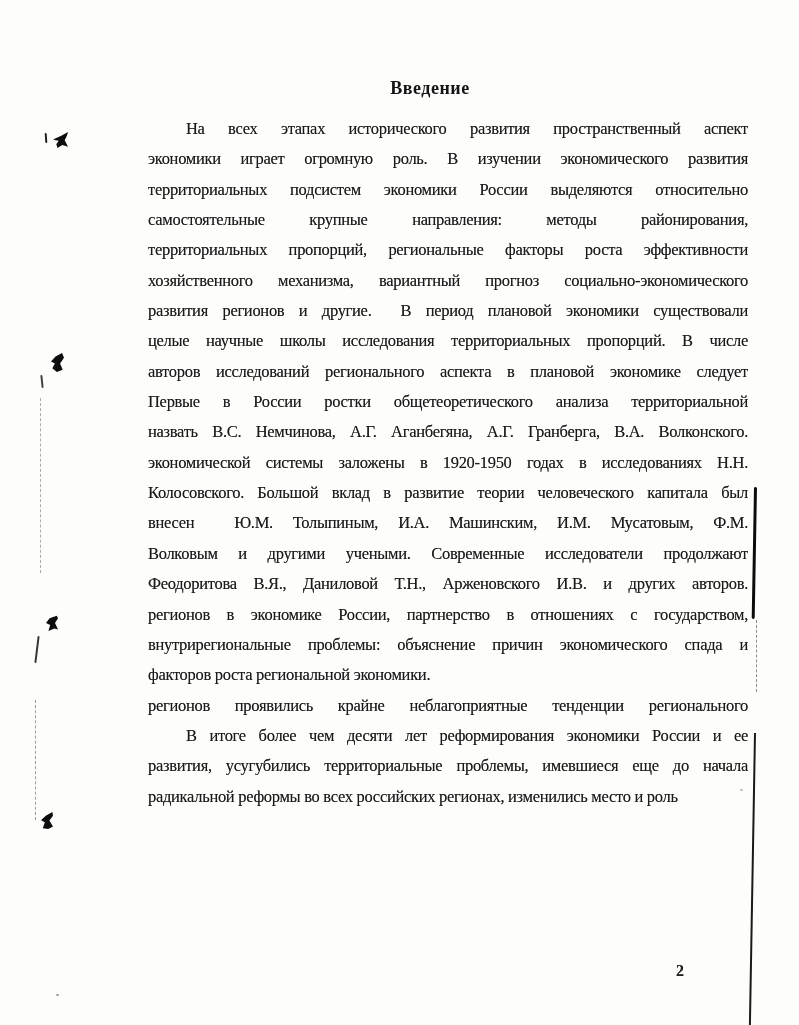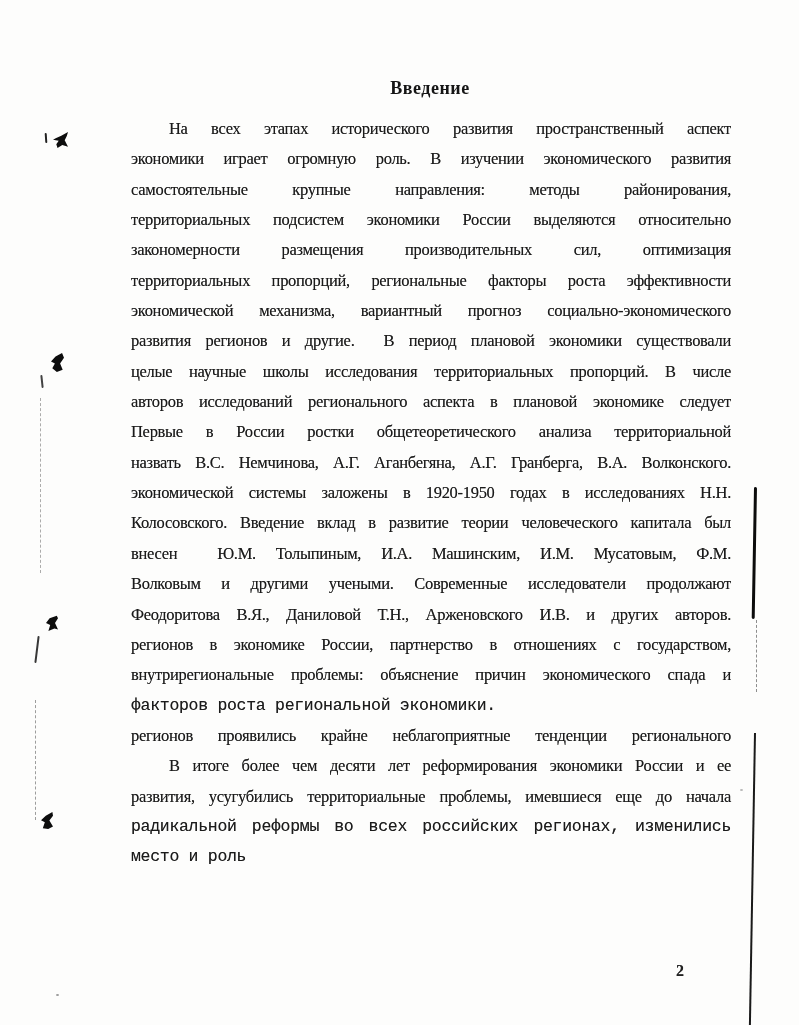--- a/index.html
+++ b/index.html
@@ -20,38 +20,38 @@
     width: 600px;
     margin: 0;
     text-align: center;
     font-size: 18px;
     font-weight: 700;
     letter-spacing: 0.5px;
     color: #151515;
   }
   .doc-body {
     position: absolute;
-    left: 131px;
+    left: 148px;
     top: 114px;
     width: 600px;
   }
   .para { margin: 0; }
   .line {
     height: 30.35px;
     line-height: 30.35px;
     font-size: 16.5px;
     letter-spacing: -0.3px;
     text-align: justify;
     text-align-last: justify;
     white-space: normal;
     overflow: visible;
     text-shadow: 0 0 0.5px rgba(20,20,20,0.55);
   }
   .line.indent { text-indent: 38px; }
-  .line.last { text-align-last: left; font-family: Liberation Mono, monospace; }
+  .line.last { text-align-last: left; }
   .pagenum {
     position: absolute;
     left: 676px;
     top: 962px;
     font-size: 16px;
     font-weight: 700;
     color: #222;
     text-shadow: 0 0 0.5px rgba(20,20,20,0.5);
   }
   
@@ -91,32 +91,31 @@
 <body>
 
 <div class="page">
 
   <h1 class="title">Введение</h1>
 
   <div class="doc-body">
       <div class="para">
         <div class="line indent">На всех этапах исторического развития пространственный аспект</div>
         <div class="line">экономики играет огромную роль. В изучении экономического развития</div>
+        <div class="line">территориальных подсистем экономики России выделяются относительно</div>
         <div class="line">самостоятельные крупные направления: методы районирования,</div>
-        <div class="line">территориальных подсистем экономики России выделяются относительно</div>
-        <div class="line">закономерности размещения производительных сил, оптимизация</div>
         <div class="line">территориальных пропорций, региональные факторы роста эффективности</div>
-        <div class="line">экономической механизма, вариантный прогноз социально-экономического</div>
+        <div class="line">хозяйственного механизма, вариантный прогноз социально-экономического</div>
         <div class="line">развития регионов и другие.&nbsp; В период плановой экономики существовали</div>
         <div class="line">целые научные школы исследования территориальных пропорций. В числе</div>
         <div class="line">авторов исследований регионального аспекта в плановой экономике следует</div>
         <div class="line">Первые в России ростки общетеоретического анализа территориальной</div>
         <div class="line">назвать В.С. Немчинова, А.Г. Аганбегяна, А.Г. Гранберга, В.А. Волконского.</div>
         <div class="line">экономической системы заложены в 1920-1950 годах в исследованиях Н.Н.</div>
-        <div class="line">Колосовского. Введение вклад в развитие теории человеческого капитала был</div>
+        <div class="line">Колосовского. Большой вклад в развитие теории человеческого капитала был</div>
         <div class="line">внесен&nbsp; Ю.М. Толыпиным, И.А. Машинским, И.М. Мусатовым, Ф.М.</div>
         <div class="line">Волковым и другими учеными. Современные исследователи продолжают</div>
         <div class="line">Феодоритова В.Я., Даниловой Т.Н., Арженовского И.В. и других авторов.</div>
         <div class="line">регионов в экономике России, партнерство в отношениях с государством,</div>
         <div class="line">внутрирегиональные проблемы: объяснение причин экономического спада и</div>
         <div class="line last">факторов роста региональной экономики.</div>
       </div>
       <div class="para">
         <div class="line">регионов проявились крайне неблагоприятные тенденции регионального</div>
         <div class="line indent">В итоге более чем десяти лет реформирования экономики России и ее</div>

